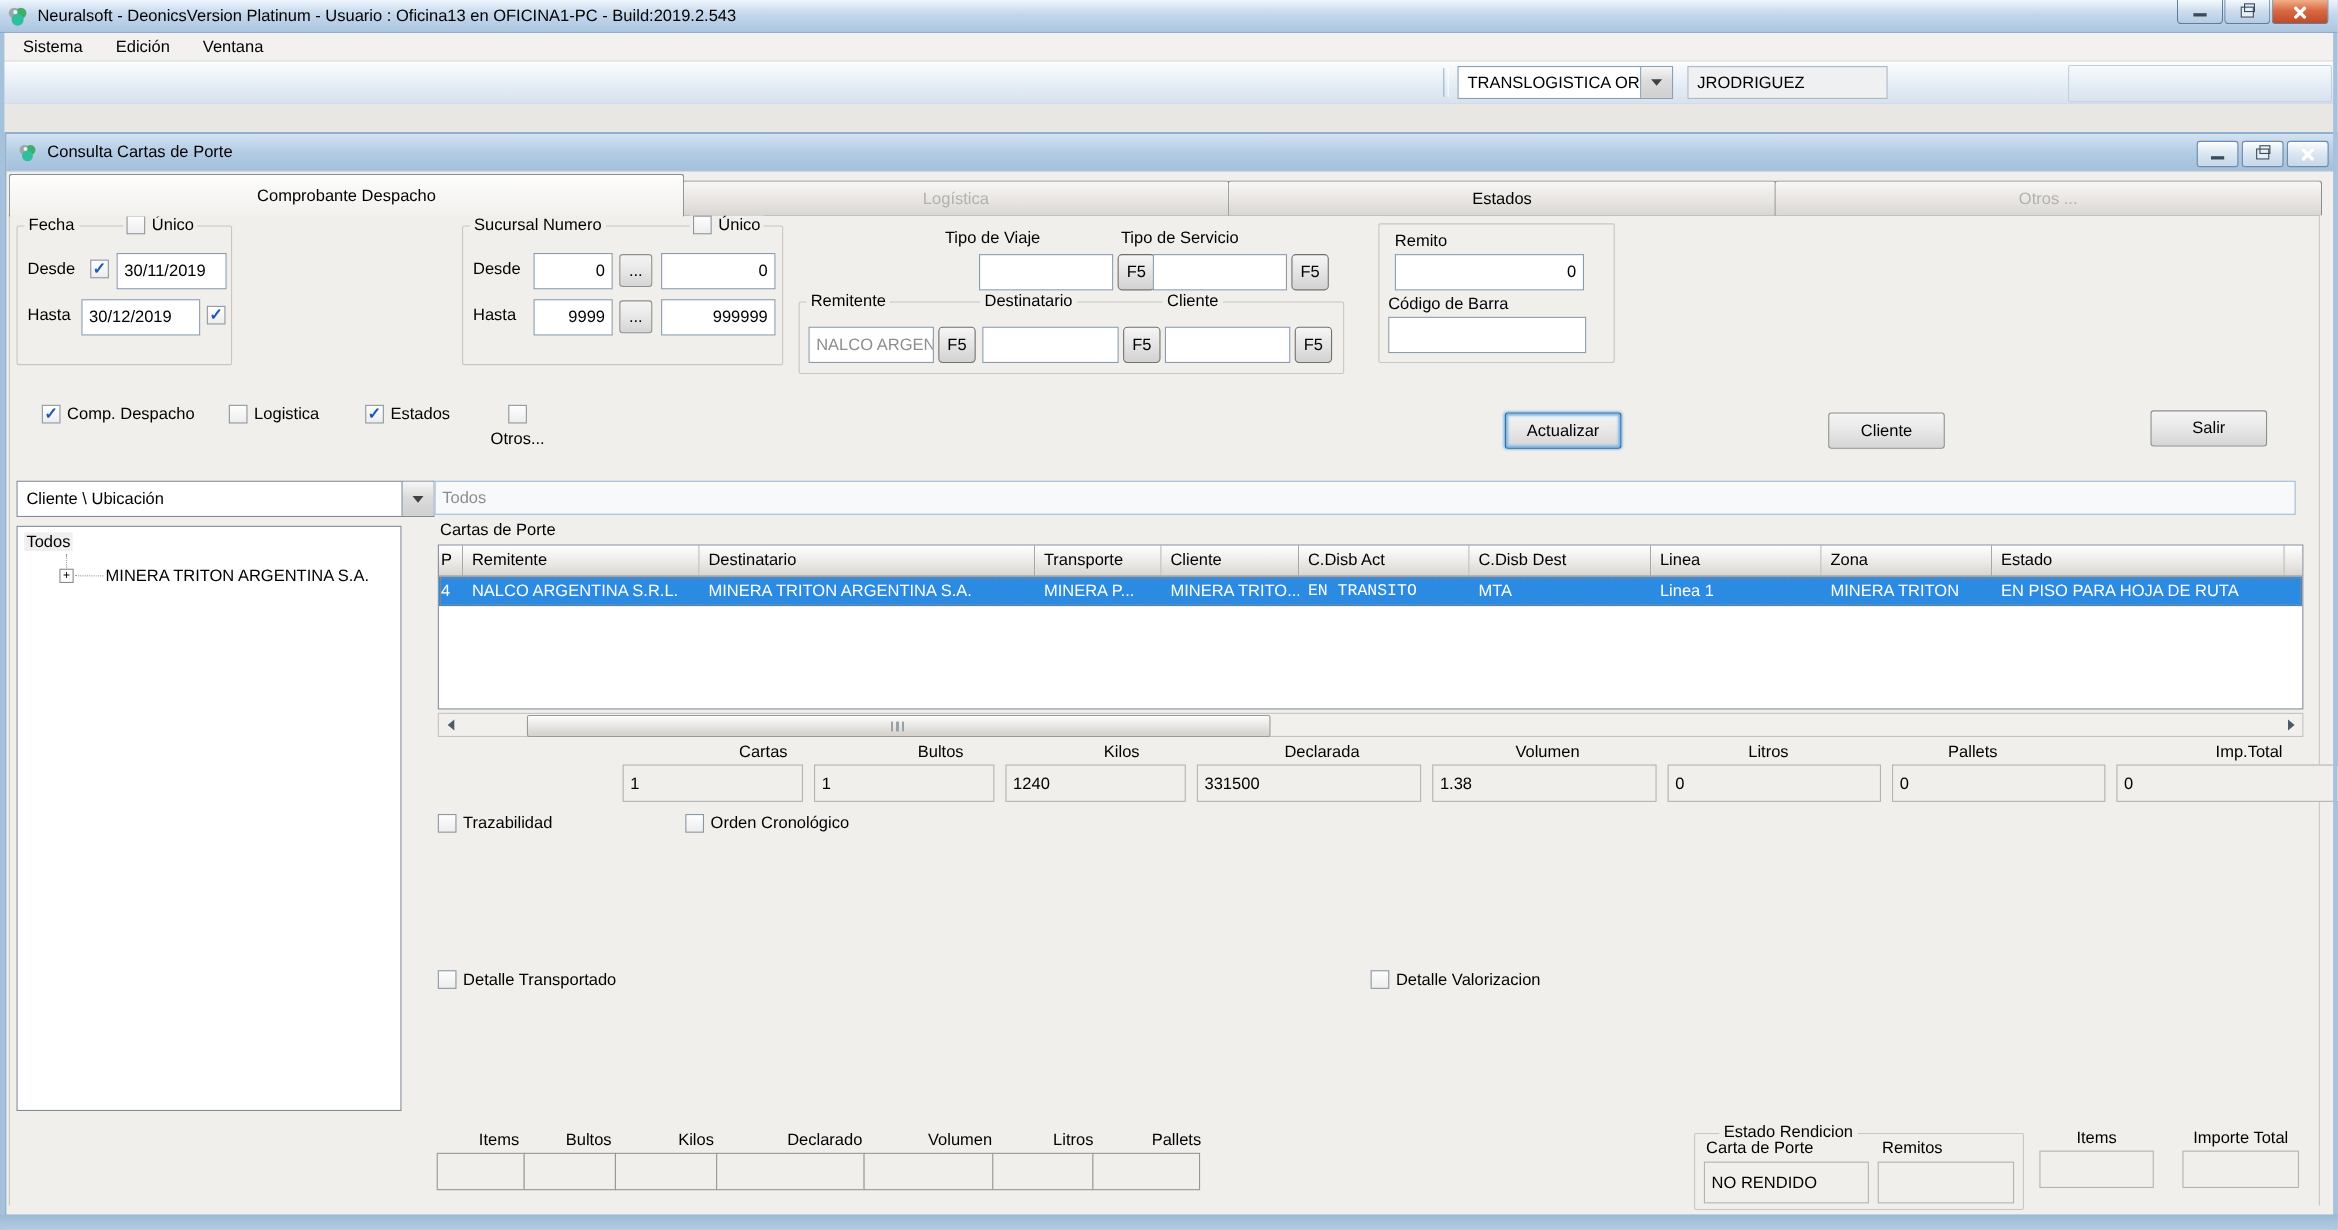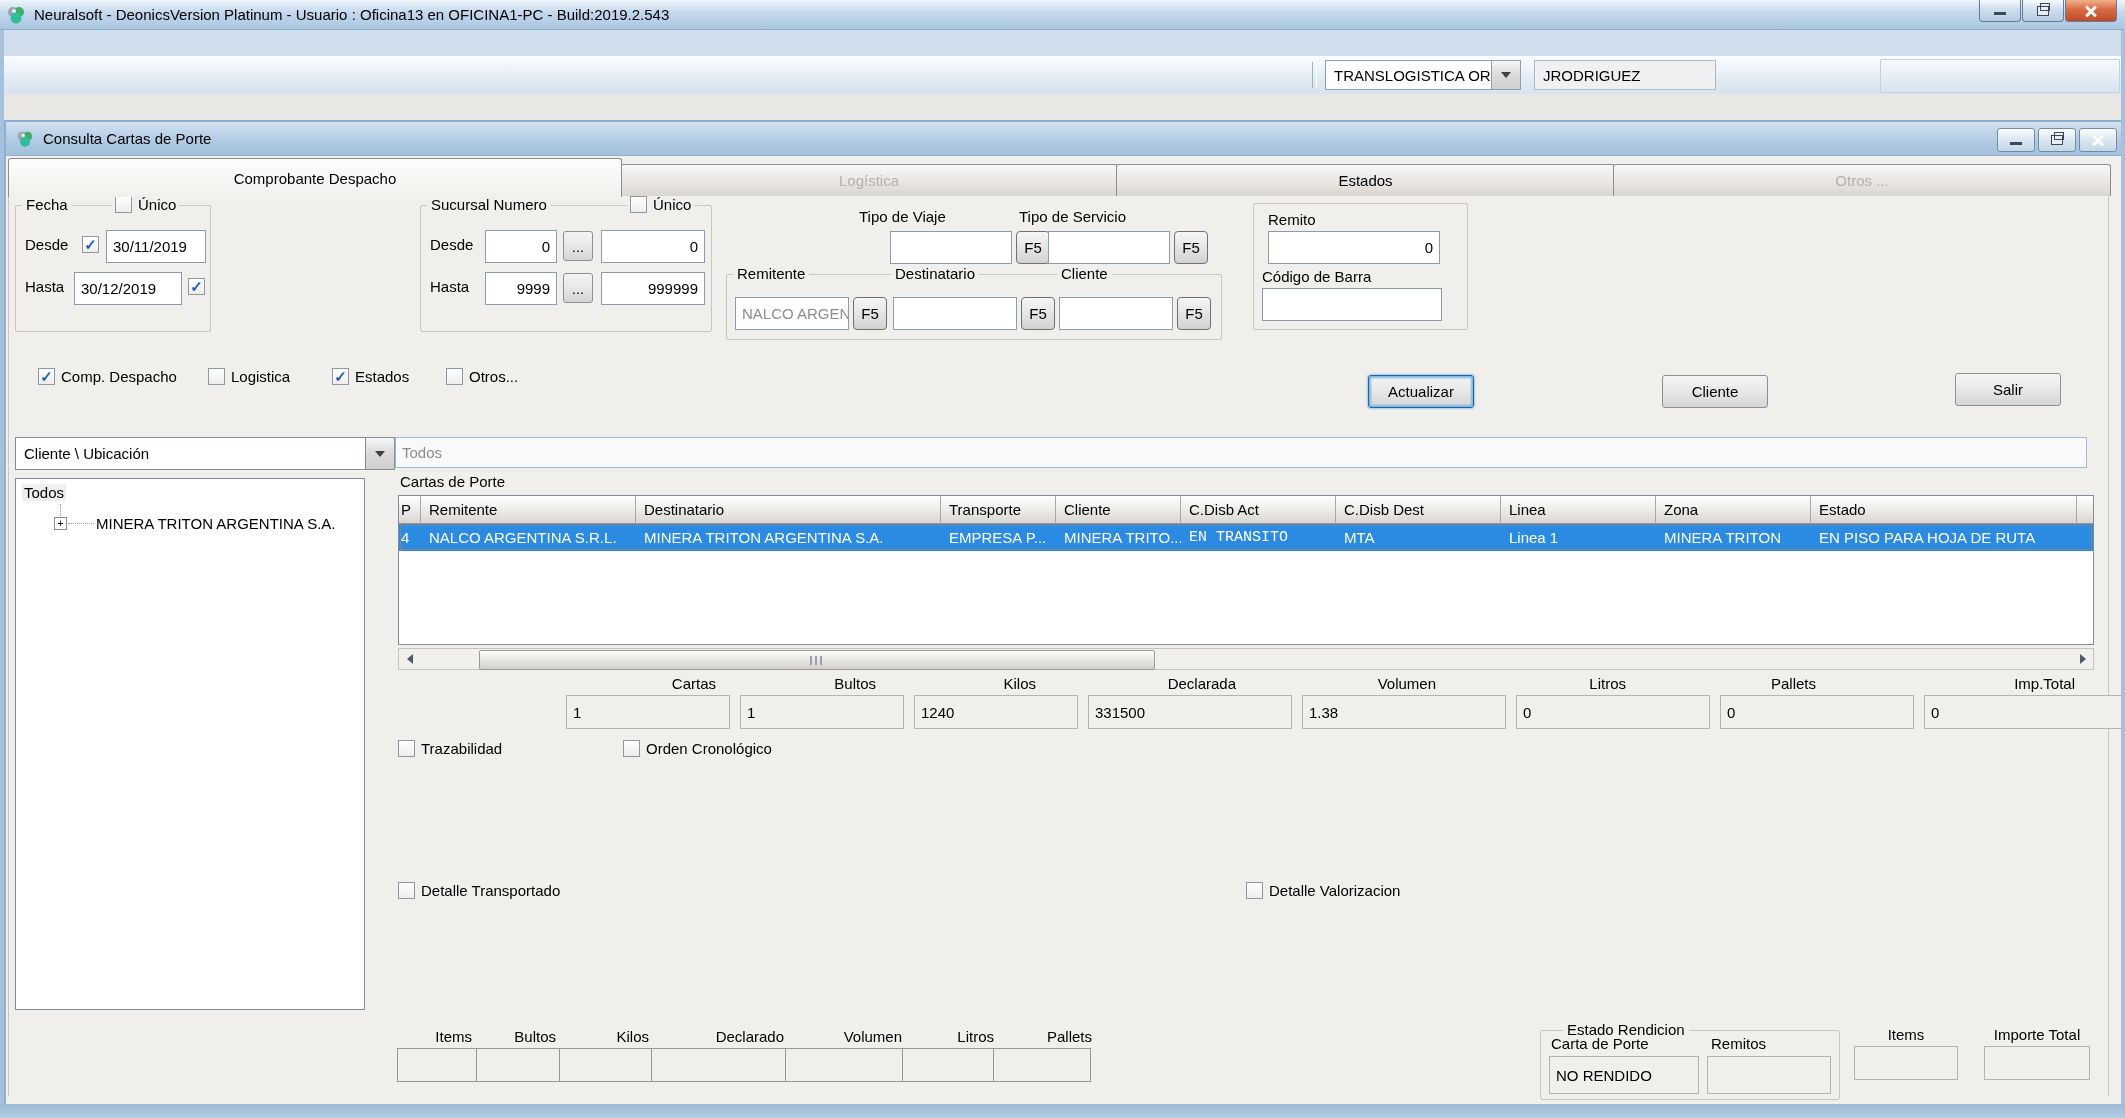--- a/index.html
+++ b/index.html
@@ -109,20 +109,25 @@
         </div>
       <div class="wb">
           <span class="g-rest"></span>
         </div>
       <div class="wb close">
           <span class="g-x"></span>
         </div>
     </div>
   </div>
 
+  <div class="menubar">
+    <span class="menuitem">Sistema</span>
+    <span class="menuitem">Edición</span>
+    <span class="menuitem">Ventana</span>
+  </div>
 
   <div class="toolbar">
     <div class="tgrip"></div>
     <div class="combo abs" style="left:1325px;top:4px;width:196px;height:30px;">
       <span class="cv">TRANSLOGISTICA OROZ S.R.L.</span>
       <span class="dbtn">
           <span class="tri-d"></span>
         </span>
     </div>
     <div class="rofield abs" style="left:1534px;top:4px;width:182px;height:30px;">JRODRIGUEZ</div>
@@ -224,21 +229,21 @@
         <span class="lbl">Comp. Despacho</span>
       </div>
       <div class="cbrow abs" style="left:202px;top:212px;">
         <span class="cb"></span>
         <span class="lbl">Logistica</span>
       </div>
       <div class="cbrow abs" style="left:326px;top:212px;">
         <span class="cb on"></span>
         <span class="lbl">Estados</span>
       </div>
-      <div class="cbrow abs" style="left:440px;top:212px;">
+      <div class="cbrow abs" style="left:440px;top:212px;flex-direction:column;">
         <span class="cb"></span>
         <span class="lbl">Otros...</span>
       </div>
 
       <div class="btn focus abs" style="left:1362px;top:219px;width:106px;height:33px;">Actualizar</div>
       <div class="btn abs" style="left:1656px;top:219px;width:106px;height:33px;">Cliente</div>
       <div class="btn abs" style="left:1949px;top:217px;width:106px;height:33px;">Salir</div>
 
       <div class="combo abs" style="left:9px;top:281px;width:380px;height:33px;border-color:#828b97;">
         <span class="cv">Cliente \ Ubicación</span>
@@ -268,21 +273,21 @@
           <div class="gh" style="width:165px;">C.Disb Dest</div>
           <div class="gh" style="width:155px;">Linea</div>
           <div class="gh" style="width:155px;">Zona</div>
           <div class="gh" style="width:266px;">Estado</div>
           <div class="gh" style="flex:1;"></div>
         </div>
         <div class="grow">
           <div class="gc" style="width:22px;padding:0 2px;">4</div>
           <div class="gc" style="width:215px;">NALCO ARGENTINA S.R.L.</div>
           <div class="gc" style="width:305px;">MINERA TRITON ARGENTINA S.A.</div>
-          <div class="gc" style="width:115px;">EMPRESA P...</div>
+          <div class="gc" style="width:115px;">MINERA P...</div>
           <div class="gc" style="width:125px;">MINERA TRITO...</div>
           <div class="gc" style="width:155px;font-family:Liberation Mono, monospace;">EN TRANSITO</div>
           <div class="gc" style="width:165px;">MTA</div>
           <div class="gc" style="width:155px;">Linea 1</div>
           <div class="gc" style="width:155px;">MINERA TRITON</div>
           <div class="gc" style="width:280px;">EN PISO PARA HOJA DE RUTA</div>
         </div>
       </div>
 
       <div class="sbar abs" style="left:392px;top:492px;width:1696px;height:22px;">

